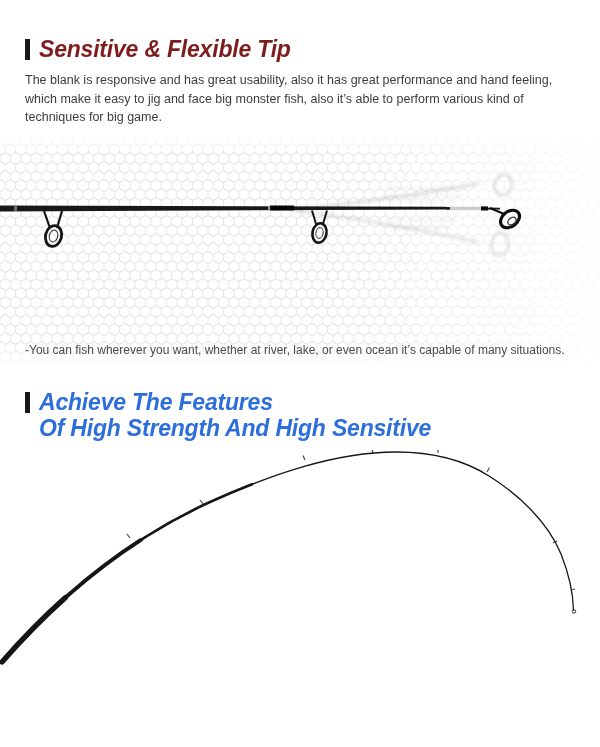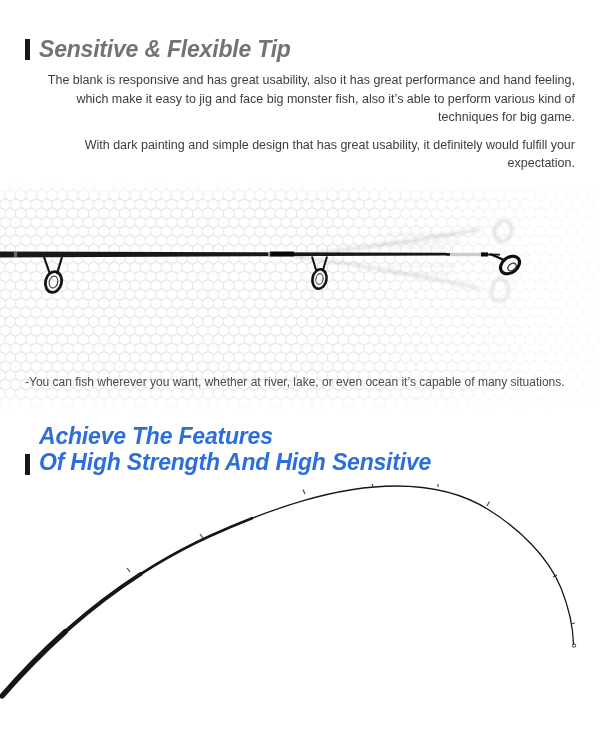--- a/index.html
+++ b/index.html
@@ -8,51 +8,49 @@
     font-family:"Liberation Sans",sans-serif;
     -webkit-font-smoothing:antialiased;
   }
   .content{padding:36px 25px 0 25px;}
 
   .heading{display:flex;gap:9px;margin:0 0 9px 0;
     font-style:italic;font-weight:bold;font-size:23px;line-height:26px;letter-spacing:-0.2px;}
   .heading .bar{width:5px;flex:none;background:#17181a;}
   .heading.red{align-items:center;}
   .heading.red .bar{height:21px;}
-  .heading.red .txt{color:#737373;}
-  .heading.blue{align-items:flex-end;margin-top:12px;}
+  .heading.red .txt{color:#7f1d1d;}
+  .heading.blue{align-items:flex-start;margin-top:24px;}
   .heading.blue .bar{height:21px;margin-top:3px;}
   .heading.blue .txt{color:#2d6edd;}
   .heading .txt span{display:block;}
 
   .body-text{margin:0 0 9px 0;font-size:12.5px;line-height:18.5px;color:#3c3c3c;
-    white-space:pre-line;max-width:565px;text-align:right;}
+    white-space:pre-line;max-width:565px;}
 
   .flex-section{position:relative;margin:2px -25px 0 -25px;width:600px;height:229px;}
   .hex-bg{position:absolute;left:0;top:0;width:600px;height:229px;display:block;}
   .rod-svg{position:relative;display:block;width:600px;height:190px;}
-  .caption{position:relative;margin:2px 0 0 25px;font-size:12px;line-height:16px;color:#4a4a4a;}
+  .caption{position:relative;margin:16px 0 0 25px;font-size:12px;line-height:16px;color:#4a4a4a;}
 
   .bent-rod-svg{display:block;margin:2px -25px 0 -25px;width:600px;height:220px;}
 </style>
 </head>
 <body>
 
 <div class="content">
 
   <div class="heading red">
     <span class="bar"></span>
     <span class="txt">Sensitive &amp; Flexible Tip</span>
   </div>
 
   <p class="body-text">The blank is responsive and has great usability, also it has great performance and hand feeling,
 which make it easy to jig and face big monster fish, also it’s able to perform various kind of
 techniques for big game.</p>
-  <p class="body-text">With dark painting and simple design that has great usability, it definitely would fulfill your
-expectation.</p>
 
   <section class="flex-section">
     <svg class="hex-bg" viewBox="0 0 600 229" xmlns="http://www.w3.org/2000/svg" aria-hidden="true">
       <defs>
         <pattern id="hexp" width="10.4" height="18" patternUnits="userSpaceOnUse">
           <g fill="none" stroke="#e7e7e7" stroke-width="1">
             <path d="M5.2,-1.5 L10.4,1.5 L10.4,7.5 L5.2,10.5 L0,7.5 L0,1.5 Z"></path>
             <path d="M0,7.5 L5.2,10.5 L5.2,16.5 L0,19.5 L-5.2,16.5 L-5.2,10.5 Z"></path>
             <path d="M10.4,7.5 L15.6,10.5 L15.6,16.5 L10.4,19.5 L5.2,16.5 L5.2,10.5 Z"></path>
             <path d="M0,-10.5 L5.2,-7.5 L5.2,-1.5 L0,1.5 L-5.2,-1.5 L-5.2,-7.5 Z"></path>

